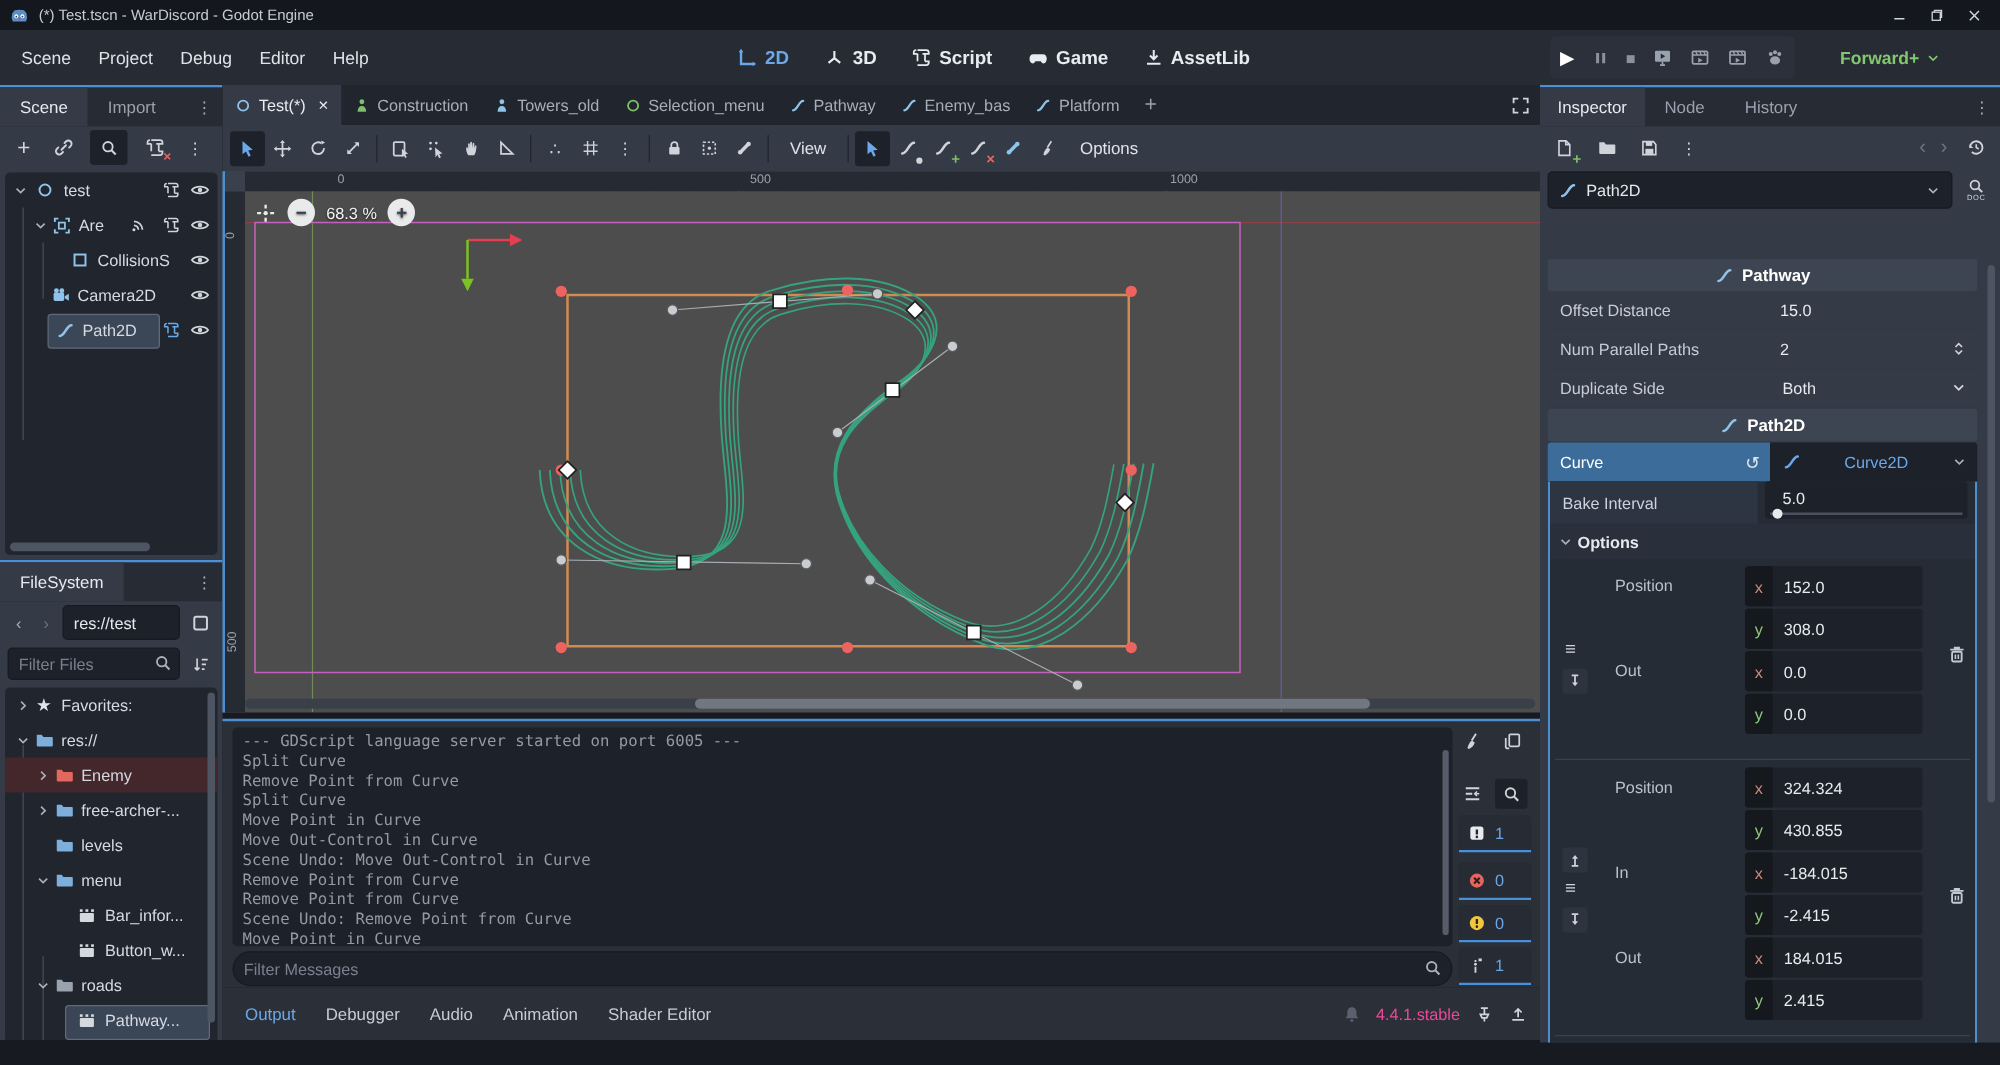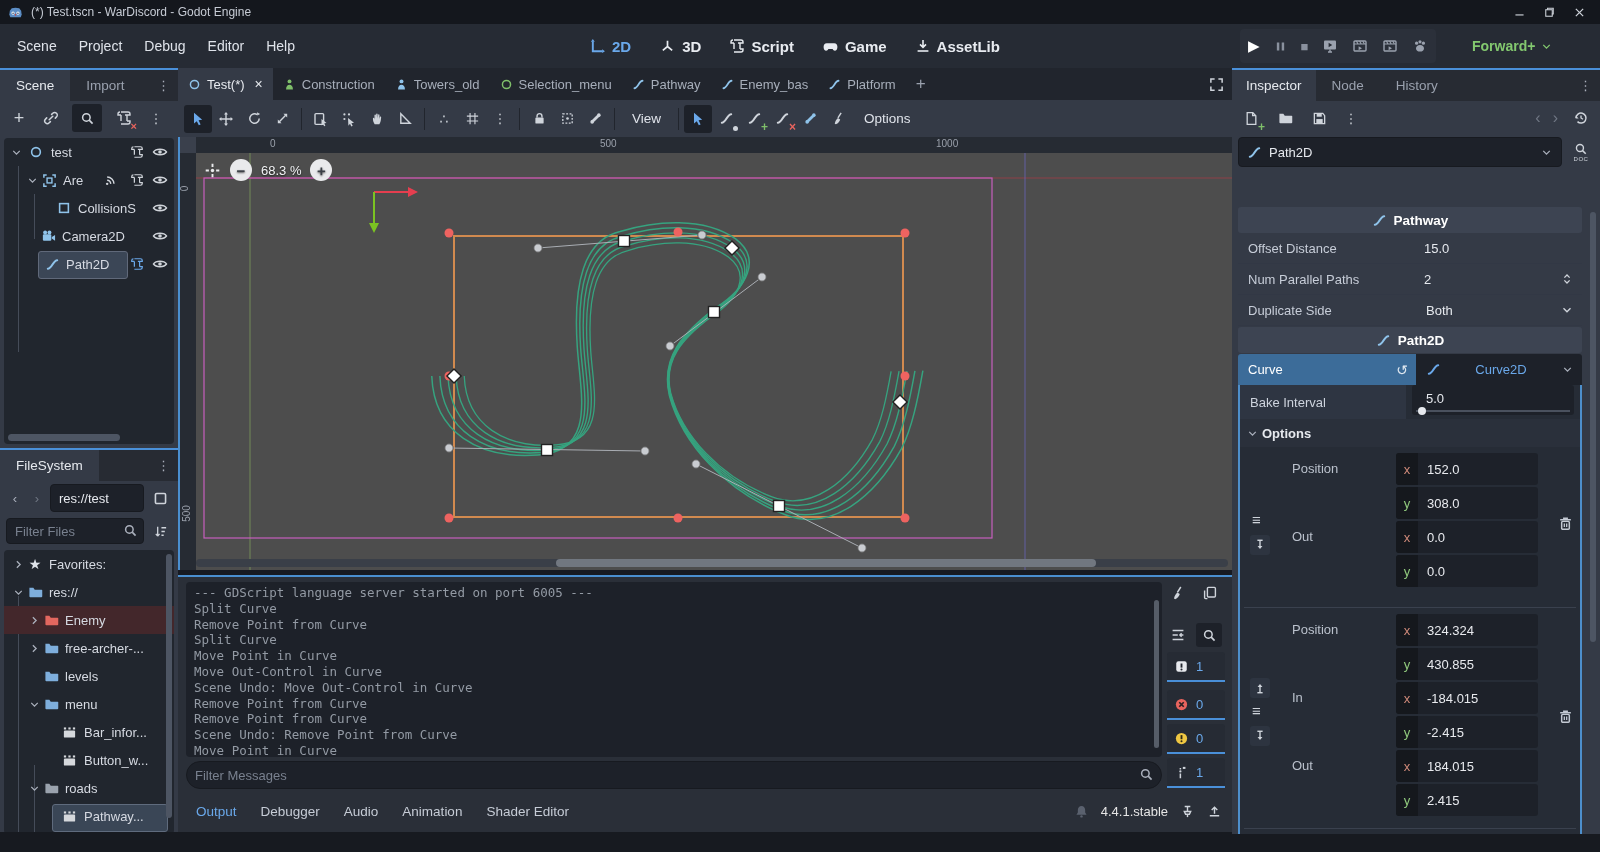--- a/index.html
+++ b/index.html
@@ -1060,21 +1060,21 @@
     <div class="sbtab">Debugger</div>
     <div class="sbtab">Audio</div>
     <div class="sbtab">Animation</div>
     <div class="sbtab">Shader Editor</div>
     <div style="margin-left:auto;display:flex;align-items:center;gap:12px;margin-right:10px">
       <span class="ico" style="color:#5a616e">
           <svg width="15" height="15" viewBox="0 0 16 16">
             <use href="#s-bell"></use>
           </svg>
         </span>
-      <span style="color:#e5e5e5;font-size:13px">4.4.1.stable</span>
+      <span style="color:#ec4899;font-size:13px">4.4.1.stable</span>
       <span class="ico" style="color:#cfd4db">
           <svg width="15" height="15" viewBox="0 0 16 16">
             <use href="#s-pin"></use>
           </svg>
         </span>
       <span class="ico" style="color:#cfd4db">
           <svg width="15" height="15" viewBox="0 0 16 16">
             <use href="#s-upopen"></use>
           </svg>
         </span>

